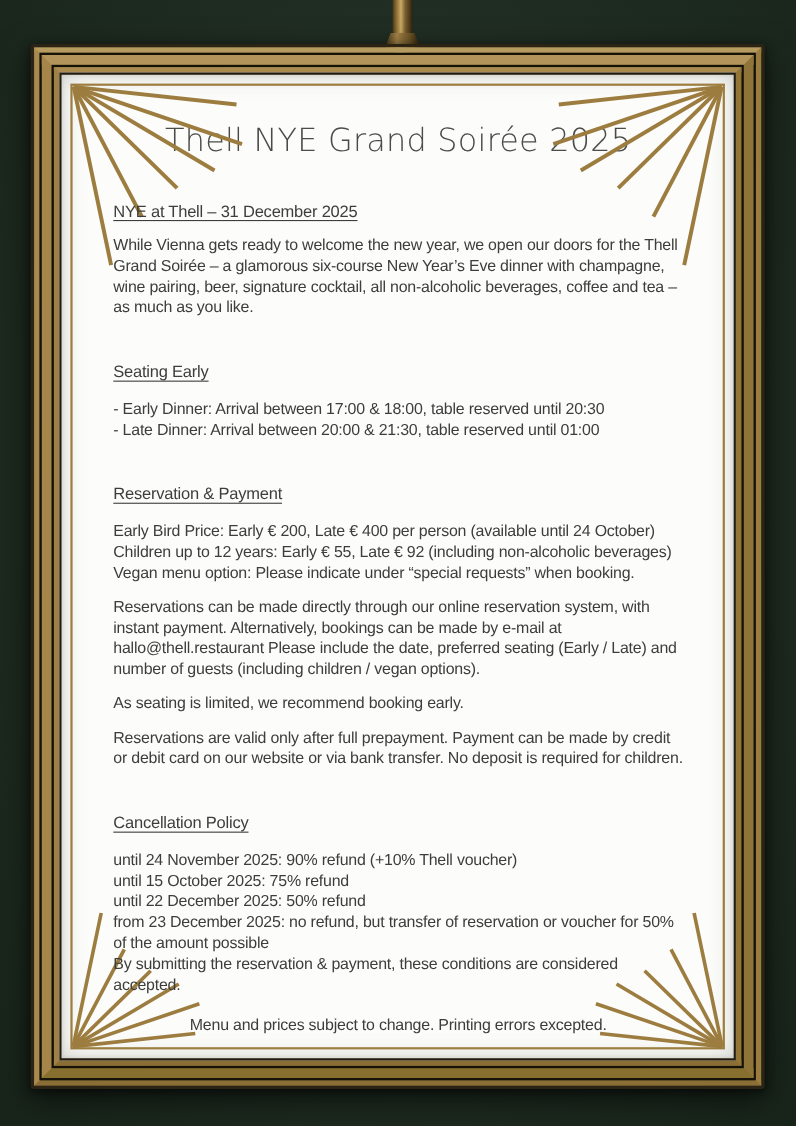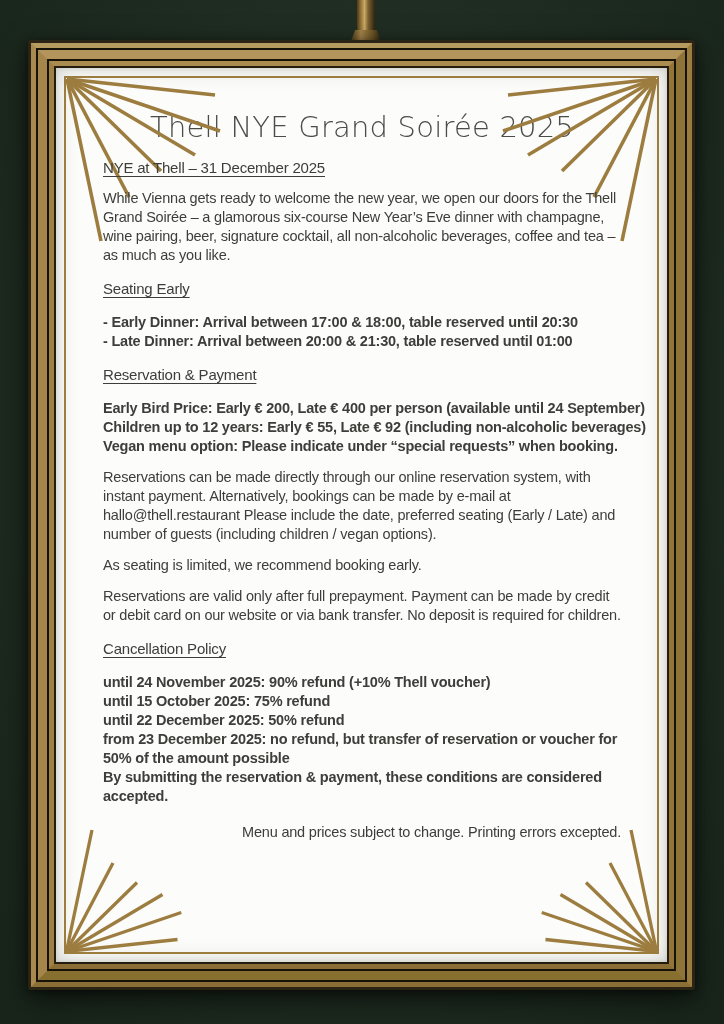--- a/index.html
+++ b/index.html
@@ -53,27 +53,27 @@
 
   
   .title{
     text-align:center;
     font-family:"DejaVu Sans","Liberation Sans",sans-serif;
     font-weight:200;font-size:29px;letter-spacing:.2px;
     color:#4b4b48;margin:2px 0 0 0;
   }
   .content{position:relative;z-index:2;font-size:14.5px;line-height:19px;letter-spacing:-.2px;}
   .heading{
-    margin-top:14px;font-size:15px;font-weight:400;
+    margin-top:39px;font-size:15px;font-weight:400;
     text-decoration:underline;text-underline-offset:3px;text-decoration-thickness:1px;
   }
   .para{margin-top:12px;max-width:541px;}
-  .lines{margin-top:15px;font-weight:bold;}
+  .lines{margin-top:15px;}
   .line{white-space:nowrap;}
-  .footnote{margin-top:17px;text-align:right;letter-spacing:-.2px;}
+  .footnote{margin-top:17px;text-align:center;letter-spacing:-.2px;}
 </style>
 </head>
 <body>
 
 <div class="stage">
 
   <div class="rod"></div>
   <div class="rod-base"></div>
 
   <div class="frame">
@@ -142,21 +142,21 @@
             <div class="heading">Seating Early</div>
             <div class="lines">
               <div class="line">- Early Dinner: Arrival between 17:00 &amp; 18:00, table reserved until 20:30</div>
               <div class="line">- Late Dinner: Arrival between 20:00 &amp; 21:30, table reserved until 01:00</div>
             </div>
           </div>
 
           <div>
             <div class="heading">Reservation &amp; Payment</div>
             <div class="lines">
-              <div class="line">Early Bird Price: Early € 200, Late € 400 per person (available until 24 September)</div>
+              <div class="line">Early Bird Price: Early € 200, Late € 400 per person (available until 24 October)</div>
               <div class="line">Children up to 12 years: Early € 55, Late € 92 (including non-alcoholic beverages)</div>
               <div class="line">Vegan menu option: Please indicate under “special requests” when booking.</div>
             </div>
             <div class="para">Reservations can be made directly through our online reservation system, with instant payment. Alternatively, bookings can be made by e-mail at hallo@thell.restaurant Please include the date, preferred seating (Early / Late) and number of guests (including children / vegan options).</div>
             <div class="para">As seating is limited, we recommend booking early.</div>
             <div class="para">Reservations are valid only after full prepayment. Payment can be made by credit or debit card on our website or via bank transfer. No deposit is required for children.</div>
           </div>
 
           <div>
             <div class="heading">Cancellation Policy</div>

